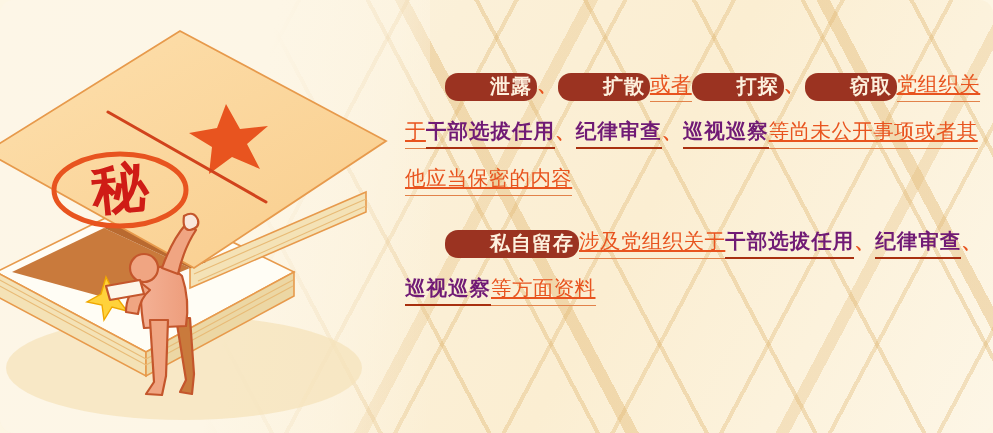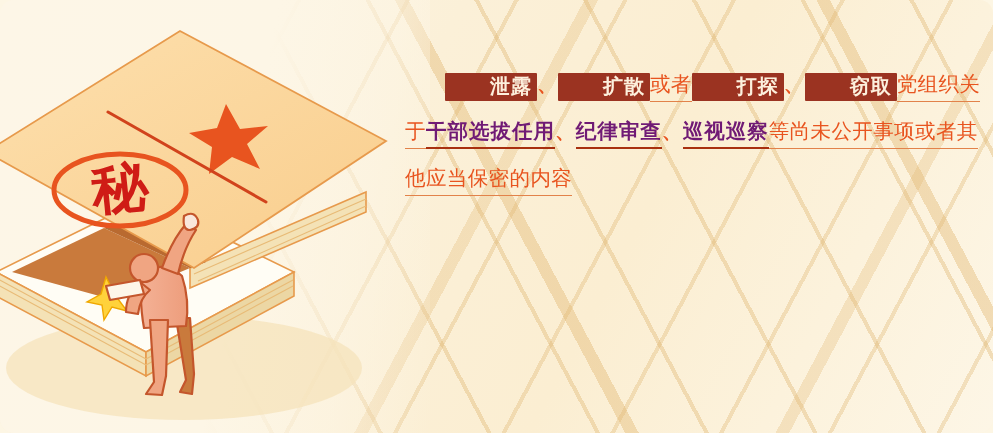--- a/index.html
+++ b/index.html
@@ -64,32 +64,32 @@
   }
   .para{
     margin-top:14px;
     font-size:20.5px;line-height:47px;color:#e8541f;
     letter-spacing:.4px;
     text-indent:40px;
   }
   .para.p2{margin-top:16px;}
   .tag{
     display:inline-block;background:#9b3321;color:#fdf0dd;
-    border-radius:1px;padding:1px 5px 3px 5px;
+    border-radius:13px;padding:1px 5px 3px 5px;
     font-weight:bold;letter-spacing:1px;
     line-height:1.22;vertical-align:-2px;
     font-size:20px;
   }
   .kw{
     font-weight:bold;color:#701a75;letter-spacing:1px;
     border-bottom:2.5px solid #a8300f;padding-bottom:5px;
   }
   .plain{
     color:#e8541f;
-    border-bottom:1.4px solid #e2824a;padding-bottom:6px;
+    border-bottom:1.4px solid #e2824a;padding-bottom:6px;text-decoration:underline;
   }
   .sep{color:#e8541f;font-weight:bold;}
 </style>
 </head>
 <body>
 
 <div id="card">
 
   <div class="bg-base"></div>
   <div class="bg-lattice"></div>
@@ -161,15 +161,16 @@
       <circle cx="150" cy="268" r="14" fill="#f0a582"></circle>
 
       <path d="M146 282 q-14 12 -14 30 l12 2 q2 -16 12 -24 Z" fill="#f0a582"></path>
 
       <path d="M112 286 L146 280 L150 294 L116 300 Z" fill="#fdf6e9"></path>
     </g>
   </svg>
 
   <div id="text-col">
     <div class="para p1"><span class="tag">泄露</span><span class="sep">、</span><span class="tag">扩散</span><span class="plain">或者</span><span class="tag">打探</span><span class="sep">、</span><span class="tag">窃取</span><span class="plain">党组织关于</span><span class="kw">干部选拔任用</span><span class="sep">、</span><span class="kw">纪律审查</span><span class="sep">、</span><span class="kw">巡视巡察</span><span class="plain">等尚未公开事项或者其他应当保密的内容</span></div>
+    <div class="para p2"><span class="tag">私自留存</span><span class="plain">涉及党组织关于</span><span class="kw">干部选拔任用</span><span class="sep">、</span><span class="kw">纪律审查</span><span class="sep">、</span><span class="kw">巡视巡察</span><span class="plain">等方面资料</span></div>
   </div>
 
 </div>
 
 </body></html>

